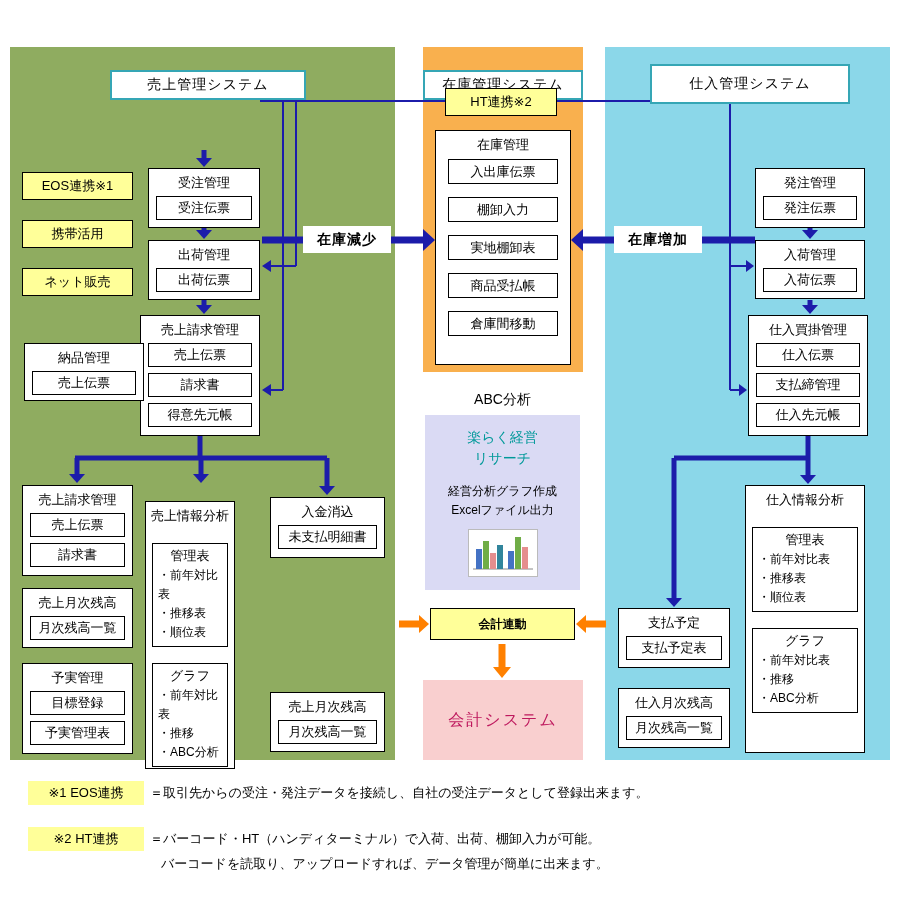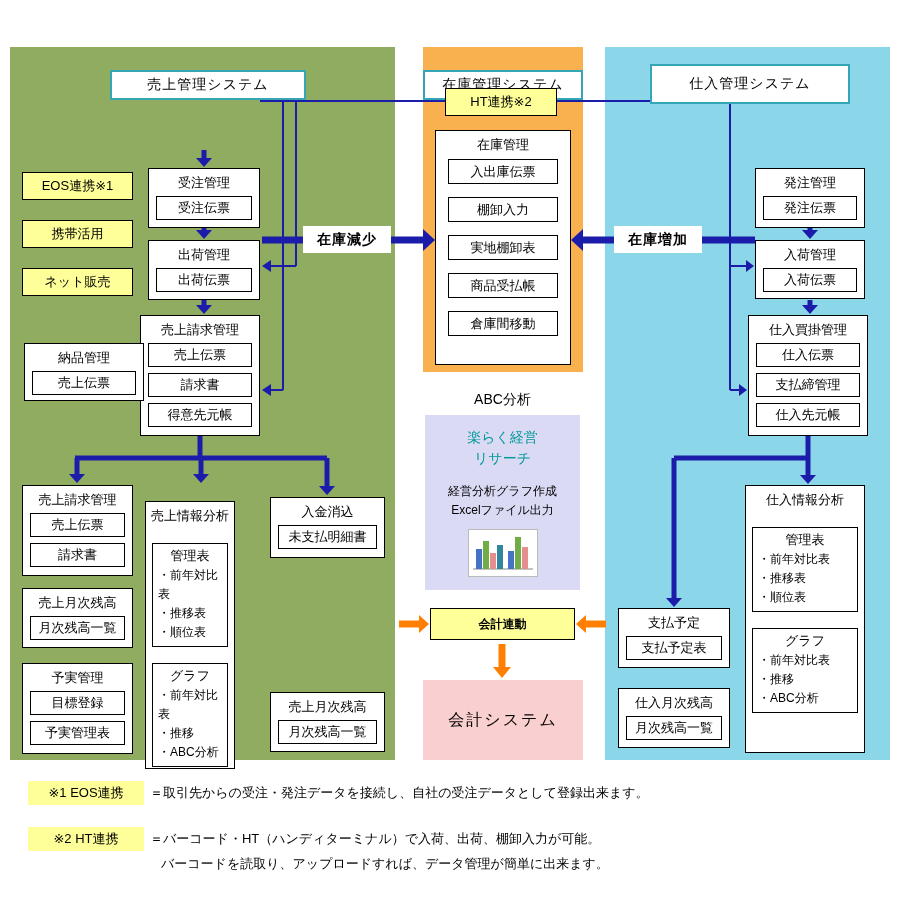--- a/index.html
+++ b/index.html
@@ -23,21 +23,21 @@
   .tag { position:absolute; z-index:3; background:#ffff99; border:1px solid #000; font-size:13px;
          display:flex; align-items:center; justify-content:center; }
   .bold { font-weight:bold; font-size:12px; }
   .flow-label { position:absolute; z-index:3; background:#fff; font-size:14px; font-weight:bold;
                 display:flex; align-items:center; justify-content:center; letter-spacing:1px; }
   .bi-box { position:absolute; z-index:3; background:#dadaf4; }
   .bi-title { height:30px; background:#fff; font-size:14px; display:flex; align-items:center; justify-content:center; }
   .bi-product { margin-top:12px; text-align:center; color:#009999; font-size:14px; line-height:21px; }
   .bi-desc { margin-top:13px; text-align:center; font-size:12px; line-height:19px; }
   .chart-wrap { display:flex; justify-content:center; margin-top:9px; }
-  .pink-box { position:absolute; z-index:3; background:#f9cfcf; color:#000000; font-size:16px;
+  .pink-box { position:absolute; z-index:3; background:#f9cfcf; color:#be185d; font-size:16px;
               display:flex; align-items:center; justify-content:center; letter-spacing:2px; }
   .note-tag { position:absolute; z-index:3; background:#ffff99; font-size:13px;
               display:flex; align-items:center; justify-content:center; }
   .note-text { position:absolute; z-index:3; font-size:13px; line-height:20px; white-space:nowrap; }
 </style>
 </head>
 <body>
 
 <div class="canvas">
 

